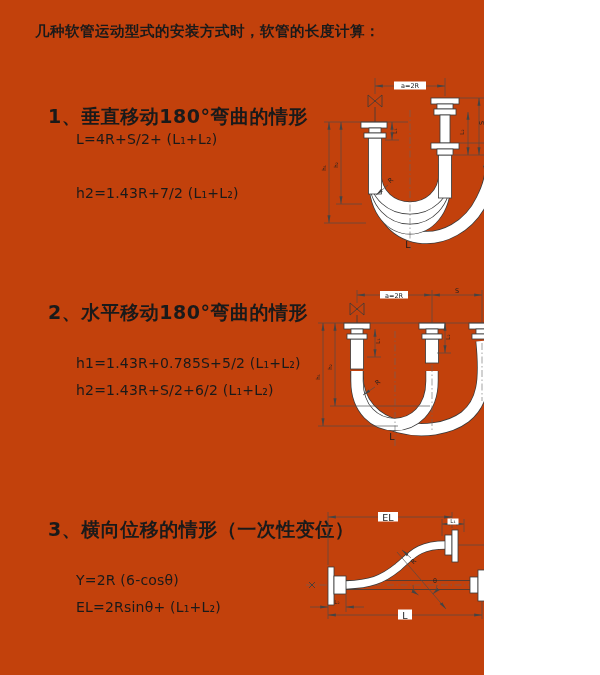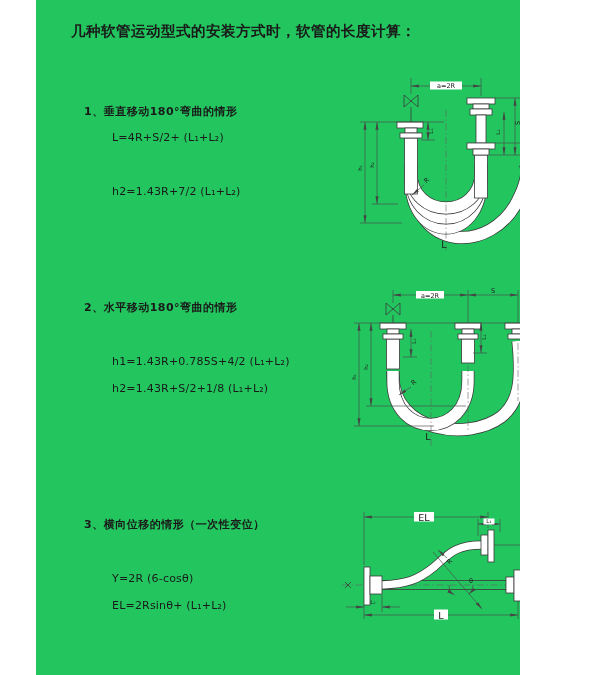--- a/index.html
+++ b/index.html
@@ -1,20 +1,20 @@
 <!DOCTYPE html>
 <html><head>
 <meta charset="utf-8">
 <style>
   html,body{margin:0;padding:0;background:#fff;}
-  .page{position:relative;width:484px;height:675px;background:#22c55e;overflow:hidden;
-        font-family:"DejaVu Sans","Liberation Sans",sans-serif;color:#1a1a1a;margin-left:36px;}
+  .page{position:relative;width:484px;height:675px;background:#c2410c;overflow:hidden;
+        font-family:"DejaVu Sans","Liberation Sans",sans-serif;color:#1a1a1a;}
   .title{position:absolute;left:35px;top:22px;font-size:14.5px;font-weight:bold;letter-spacing:.5px;}
-  .heading{position:absolute;font-size:11px;font-weight:bold;letter-spacing:.5px;}
-  .formula{position:absolute;font-size:11px;letter-spacing:.2px;}
+  .heading{position:absolute;font-size:19px;font-weight:bold;letter-spacing:.5px;}
+  .formula{position:absolute;font-size:14px;letter-spacing:.2px;}
   svg{position:absolute;overflow:visible;}
   .ln{stroke:#3a3a3a;stroke-width:.8;fill:none;}
   .dim{stroke:#4a4a4a;stroke-width:.65;fill:none;}
   .cl{stroke:#666;stroke-width:.6;fill:none;stroke-dasharray:7 2.5 1.5 2.5;}
   .hoseO{stroke:#3a3a3a;stroke-width:13;fill:none;stroke-linecap:butt;}
   .hoseI{stroke:#ffffff;stroke-width:11.5;fill:none;stroke-linecap:butt;}
   .hoseO3{stroke:#3a3a3a;stroke-width:9;fill:none;}
   .hoseI3{stroke:#ffffff;stroke-width:7.6;fill:none;}
   .fit{fill:#ffffff;stroke:#3a3a3a;stroke-width:.8;}
   .lb{font-family:"DejaVu Sans",sans-serif;font-size:6.5px;fill:#222;}
@@ -27,22 +27,22 @@
 
 <div class="page">
 
   <div class="title">几种软管运动型式的安装方式时，软管的长度计算：</div>
 
   <div class="heading" style="left:48px;top:104px">1、垂直移动180°弯曲的情形</div>
   <div class="formula" style="left:76px;top:131px">L=4R+S/2+ (L₁+L₂)</div>
   <div class="formula" style="left:76px;top:185px">h2=1.43R+7/2 (L₁+L₂)</div>
 
   <div class="heading" style="left:48px;top:300px">2、水平移动180°弯曲的情形</div>
-  <div class="formula" style="left:76px;top:355px">h1=1.43R+0.785S+4/2 (L₁+L₂)</div>
-  <div class="formula" style="left:76px;top:382px">h2=1.43R+S/2+1/8 (L₁+L₂)</div>
+  <div class="formula" style="left:76px;top:355px">h1=1.43R+0.785S+5/2 (L₁+L₂)</div>
+  <div class="formula" style="left:76px;top:382px">h2=1.43R+S/2+6/2 (L₁+L₂)</div>
 
   <div class="heading" style="left:48px;top:517px">3、横向位移的情形（一次性变位）</div>
   <div class="formula" style="left:76px;top:572px">Y=2R (6-cosθ)</div>
   <div class="formula" style="left:76px;top:599px">EL=2Rsinθ+ (L₁+L₂)</div>
 
   <svg style="left:316px;top:68px" width="186" height="188" viewBox="0 0 186 188">
     <defs>
       <marker id="arr" viewBox="0 0 8 4" refX="7.8" refY="2" markerWidth="8" markerHeight="4" orient="auto-start-reverse" markerUnits="userSpaceOnUse">
         <path d="M0,0.5 L7.8,2 L0,3.5 Z" fill="#444"></path>
       </marker>

